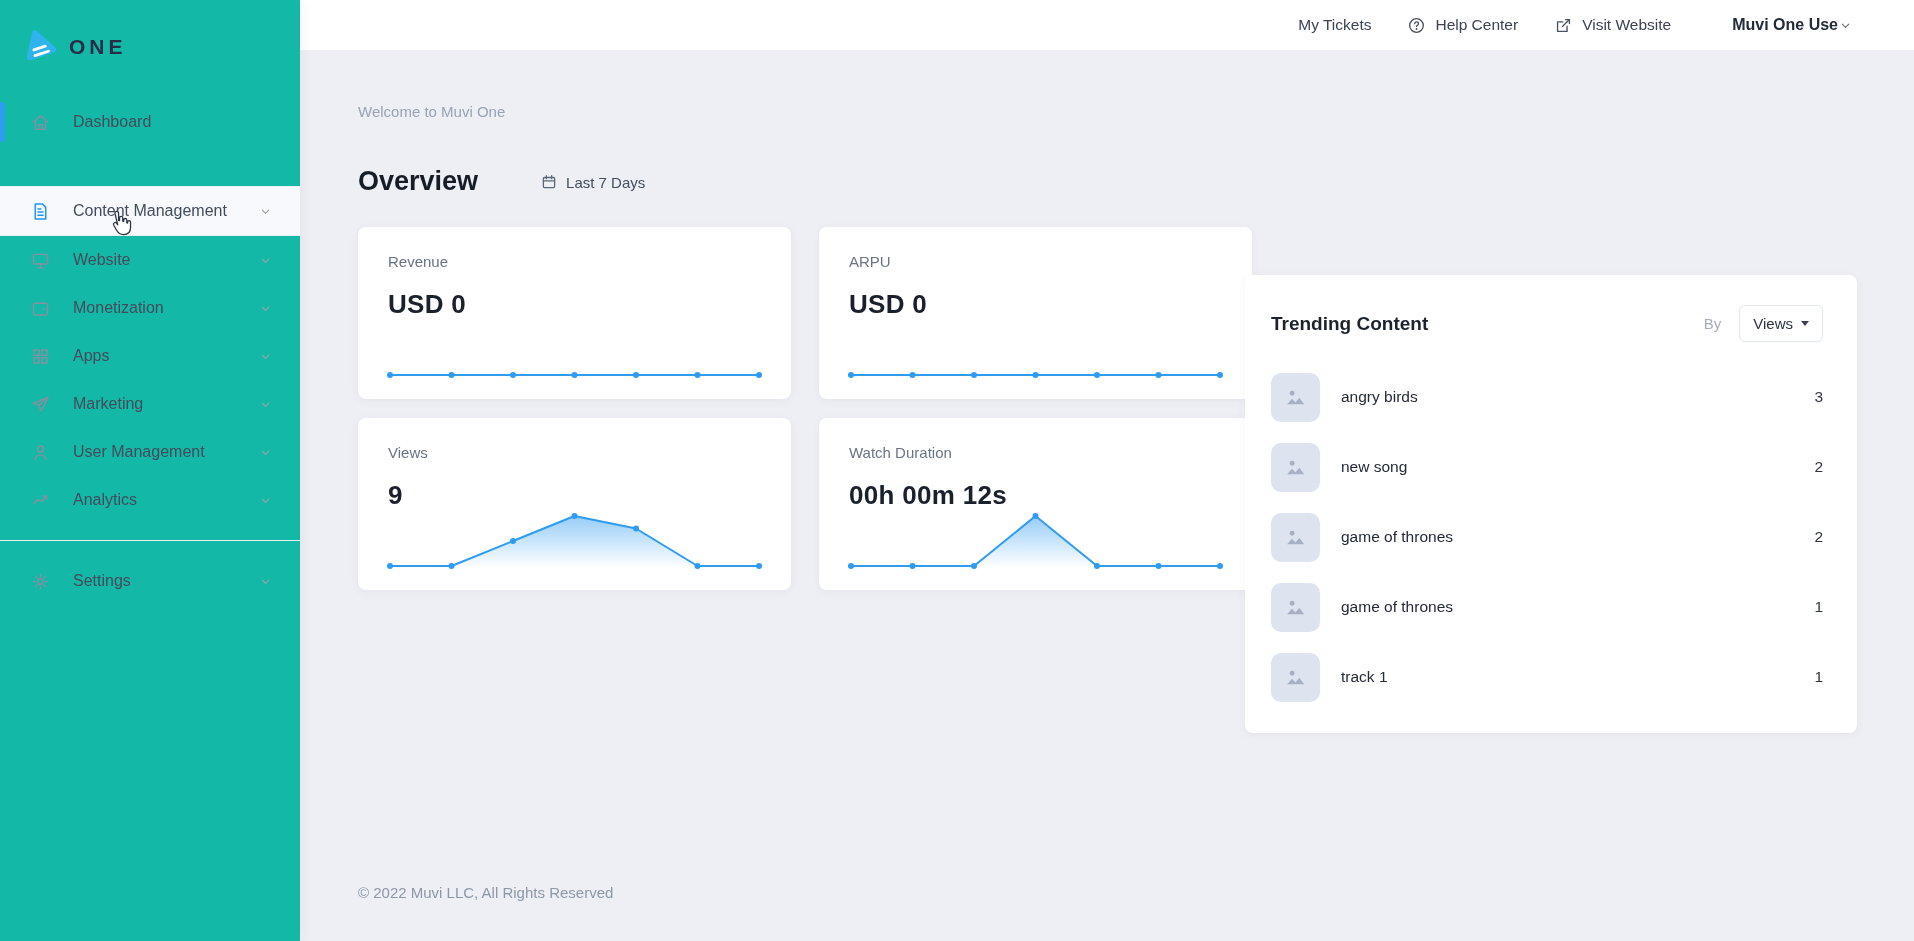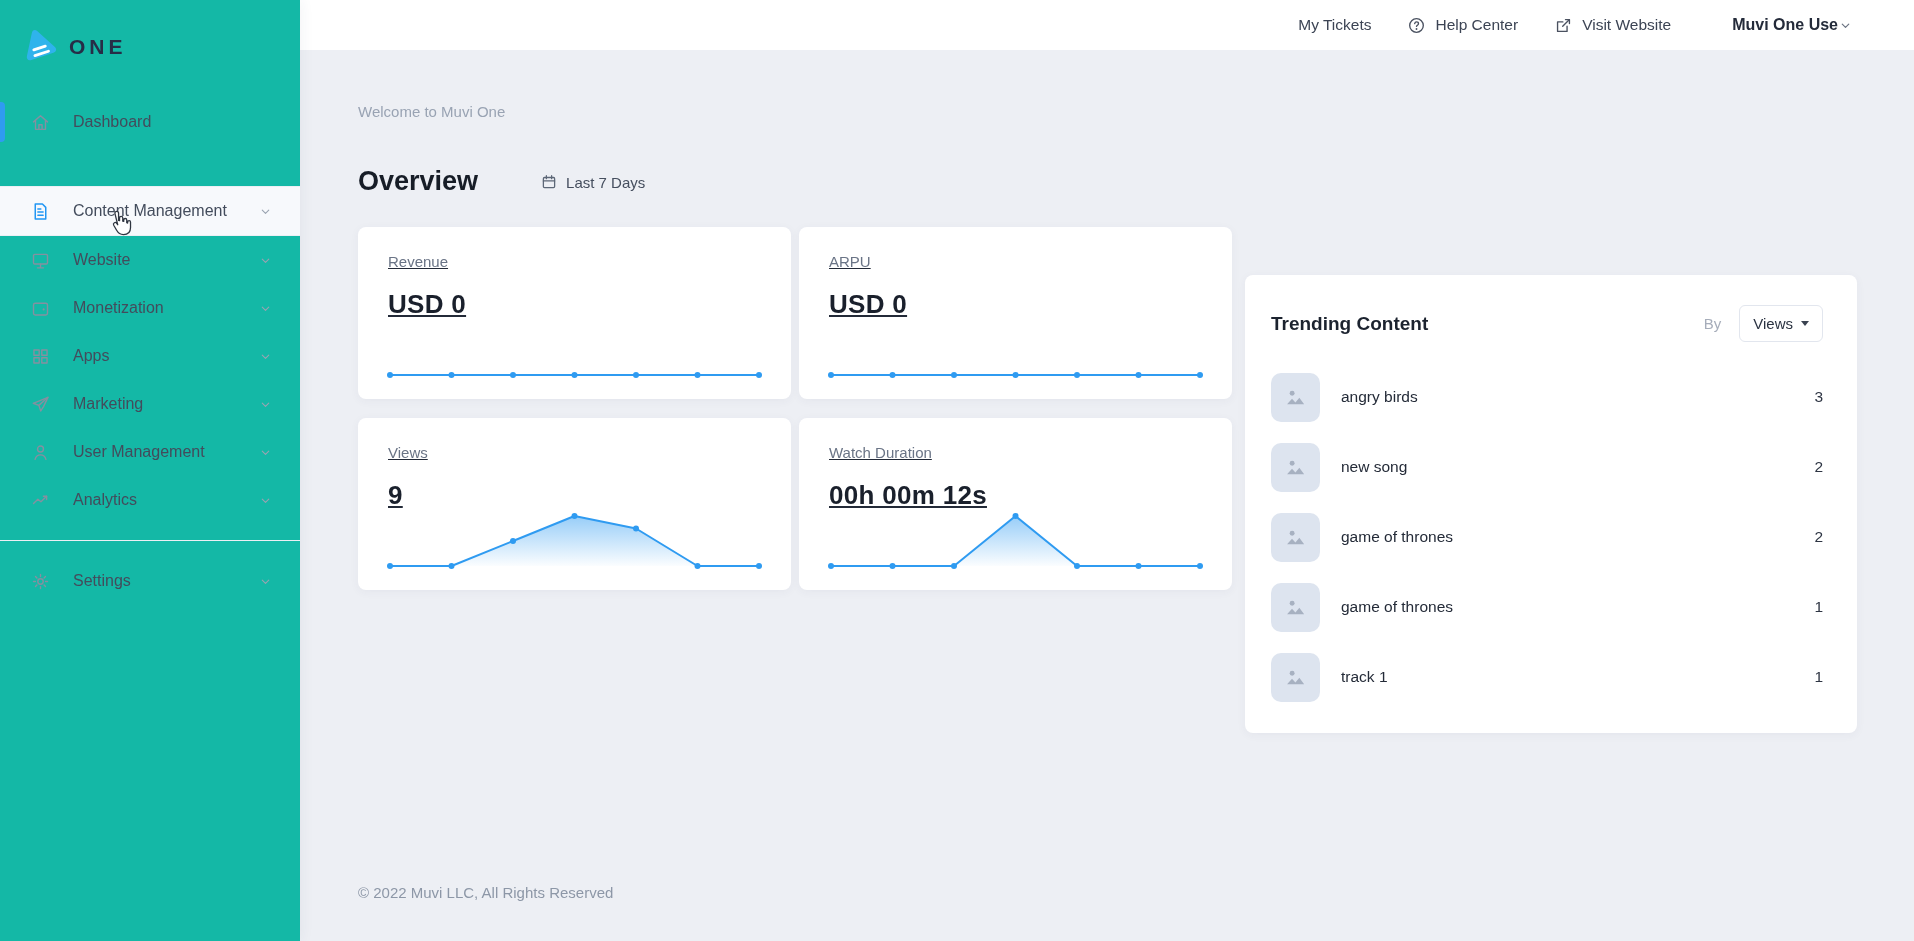--- a/index.html
+++ b/index.html
@@ -54,21 +54,21 @@
   
   .content { position:absolute; left:300px; top:50px; right:0; bottom:0; padding:44px 0 0 58px; }
   .greeting { font-size:29px; font-weight:600; color:#20262f; letter-spacing:.2px; }
   .welcome { font-size:15px; color:#99a3b3; margin-top:9px; }
   .overview-row { margin-top:46px; display:flex; align-items:center; }
   .overview-title { font-size:27px; font-weight:600; color:#171d27; }
   .range { margin-left:62px; display:flex; align-items:flex-end; gap:8px; cursor:pointer; }
   .range .ricon { width:18px; height:18px; color:#5d6777; }
   .range-text { font-size:15px; color:#454e5e; }
 
-  .cards { margin-top:30px; display:grid; grid-template-columns:433px 433px; gap:19px 8px;text-decoration:underline; }
+  .cards { margin-top:30px; display:grid; grid-template-columns:433px 433px; gap:19px 28px; }
   .card {
     height:172px; background:#fff; border-radius:8px; position:relative;
     box-shadow:0 2px 10px rgba(50,60,90,.05); padding:26px 30px;
   }
   .card-label { font-size:15px; color:#6a7486; }
   .card-value { font-size:26px; font-weight:600; color:#1a202c; margin-top:19px; letter-spacing:.3px; }
   .spark { position:absolute; left:22px; bottom:6px; width:389px; height:84px; }
 
   
   .trending {

